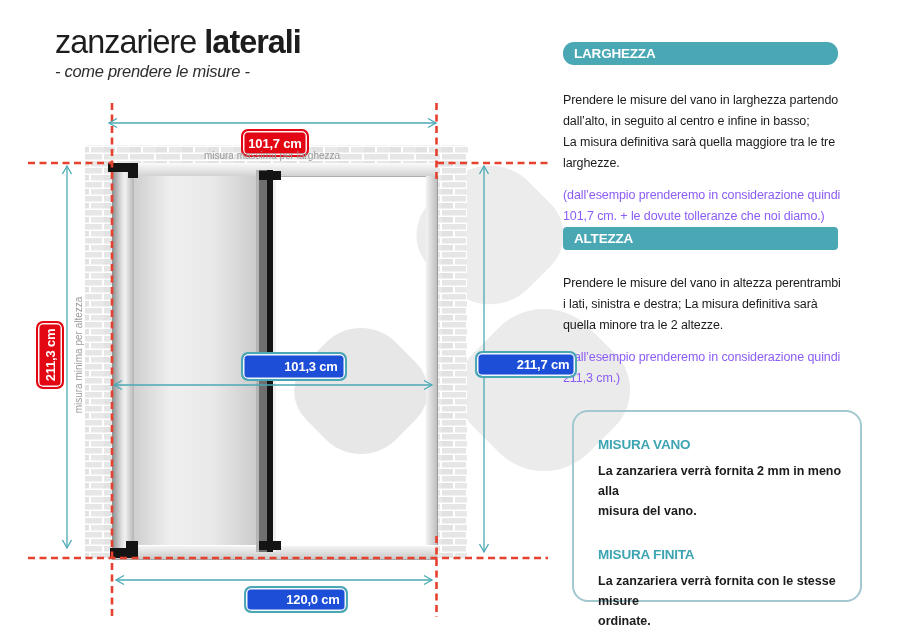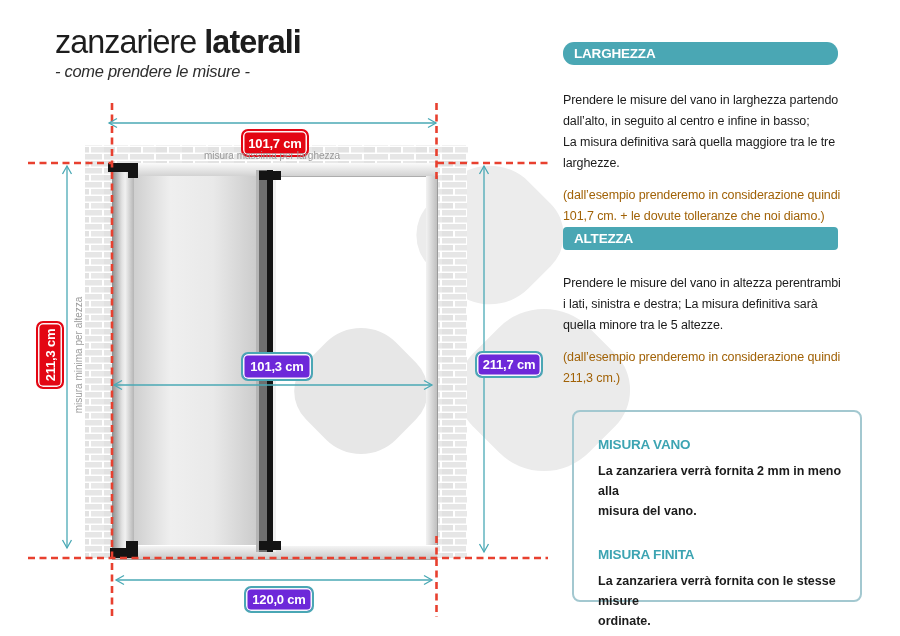--- a/index.html
+++ b/index.html
@@ -47,44 +47,44 @@
   .cap-pb{left:259px;top:541px;width:22px;height:9px;}
 
   
   .lines-svg{position:absolute;left:0;top:0;z-index:30;pointer-events:none;}
 
   
   .badge{position:absolute;z-index:40;display:flex;align-items:center;justify-content:center;
          border-radius:7px;color:#fff;font-weight:700;font-size:13px;letter-spacing:-.2px;
          box-shadow:inset 0 0 0 1.5px rgba(255,255,255,.95);}
   .badge.red{background:#e30613;border:2.5px solid #e30613;}
-  .badge.teal{background:#6d28d9;border:2.5px solid #4aa7b4;}
+  .badge.teal{background:#1d4ed8;border:2.5px solid #4aa7b4;padding-left:34px;}
   .b-top{left:241px;top:97px;width:64px;height:24px;margin-top:32px;}
   .b-left{left:16px;top:341px;width:64px;height:24px;transform:rotate(-90deg);}
   .b-mid{left:241px;top:352px;width:68px;height:25px;}
   .b-right{left:475px;top:351px;width:64px;height:23px;text-align:center;}
   .b-bottom{left:244px;top:586px;width:66px;height:23px;}
   .caption{position:absolute;z-index:40;font-size:10px;color:#9a9a9a;text-align:center;}
   .cap-top{left:162px;top:122px;width:220px;margin-top:28px;}
   .cap-left{left:-1px;top:349px;width:160px;height:12px;transform:rotate(-90deg);}
 
   
   .hdr{position:absolute;width:275px;height:23px;background:#4aa7b4;border-radius:4px;
        color:#fff;font-weight:700;font-size:13.5px;line-height:23px;padding-left:11px;
        box-sizing:border-box;letter-spacing:-.2px;z-index:10;}
   .hdr-larghezza{left:563px;top:42px;border-radius:11px;}
   .hdr-altezza{left:563px;top:227px;}
   .para{position:absolute;left:563px;width:330px;font-size:12.5px;line-height:21px;
         color:#1b1b1b;letter-spacing:-.1px;z-index:10;}
   .para-larghezza{top:79px;}
   .para-altezza{top:262px;}
   .para span{white-space:pre-line;display:block;margin-top:11px;}
-  .para .note{color:#a16207;}
+  .para .note{color:#8b5cf6;}
   .info-box{position:absolute;left:572px;top:410px;width:290px;height:192px;z-index:10;
-            border:2px solid #a3c8d0;border-radius:8px;box-sizing:border-box;
+            border:2px solid #a3c8d0;border-radius:16px;box-sizing:border-box;
             padding:25px 18px 0 24px;background:transparent;}
   .ib-title{color:#3da4b2;font-weight:700;font-size:13.5px;letter-spacing:-.2px;}
   .ib-body{margin-top:9px;font-size:12.5px;line-height:20px;color:#1b1b1b;white-space:pre-line;font-weight:bold;}
   .ib-gap{height:26px;}
 </style>
 </head>
 <body>
 
 <div id="canvas">
 
@@ -170,21 +170,21 @@
 La misura definitiva sarà quella maggiore tra le tre
 larghezze.</span>
     <span class="note">(dall’esempio prenderemo in considerazione quindi
 101,7 cm. + le dovute tolleranze che noi diamo.)</span>
   </div>
 
   <div class="hdr hdr-altezza">ALTEZZA</div>
   <div class="para para-altezza">
     <span>Prendere le misure del vano in altezza perentrambi
 i lati, sinistra e destra; La misura definitiva sarà
-quella minore tra le 5 altezze.</span>
+quella minore tra le 2 altezze.</span>
     <span class="note">(dall’esempio prenderemo in considerazione quindi
 211,3 cm.)</span>
   </div>
 
   <div class="info-box">
     <div class="ib-title">MISURA VANO</div>
     <div class="ib-body">La zanzariera verrà fornita 2 mm in meno alla
 misura del vano.</div>
     <div class="ib-gap"></div>
     <div class="ib-title">MISURA FINITA</div>

